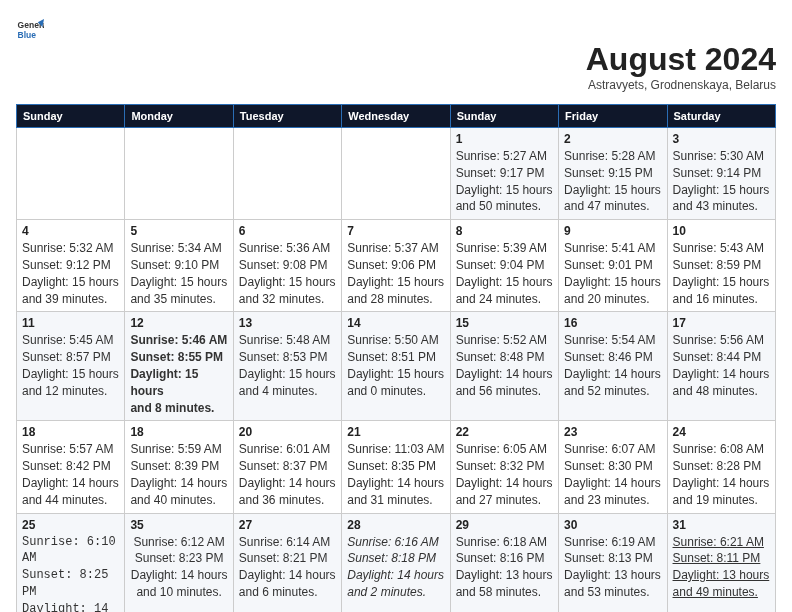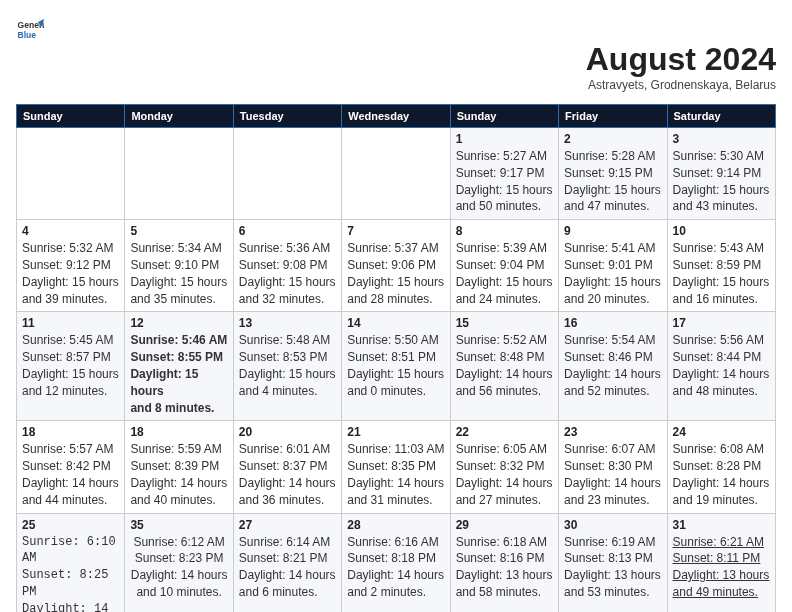--- a/index.html
+++ b/index.html
@@ -307,21 +307,21 @@
         </td>
         <td>
           <span class="day-number">27</span>
           <div class="day-info" style="white-space: pre-line;">Sunrise: 6:14 AM
 Sunset: 8:21 PM
 Daylight: 14 hours
 and 6 minutes.</div>
         </td>
         <td>
           <span class="day-number">28</span>
-          <div class="day-info" style="white-space: pre-line;">Sunrise: 6:16 AM
+          <div class="day-info" style="white-space: pre-line; font-style: italic;">Sunrise: 6:16 AM
 Sunset: 8:18 PM
 Daylight: 14 hours
 and 2 minutes.</div>
         </td>
         <td>
           <span class="day-number">29</span>
           <div class="day-info" style="white-space: pre-line;">Sunrise: 6:18 AM
 Sunset: 8:16 PM
 Daylight: 13 hours
 and 58 minutes.</div>

